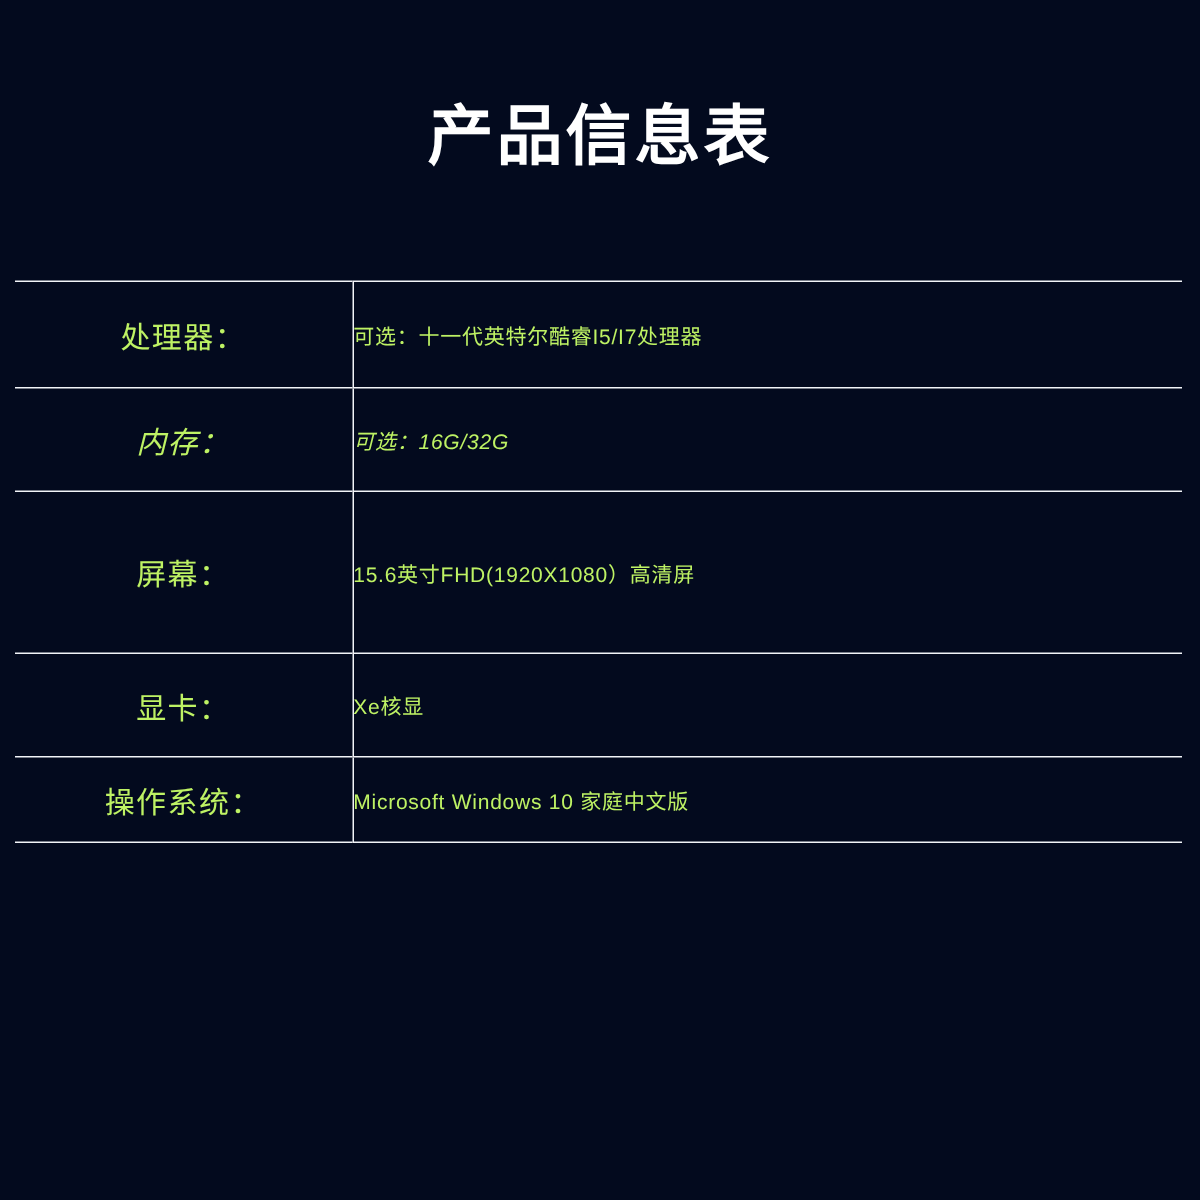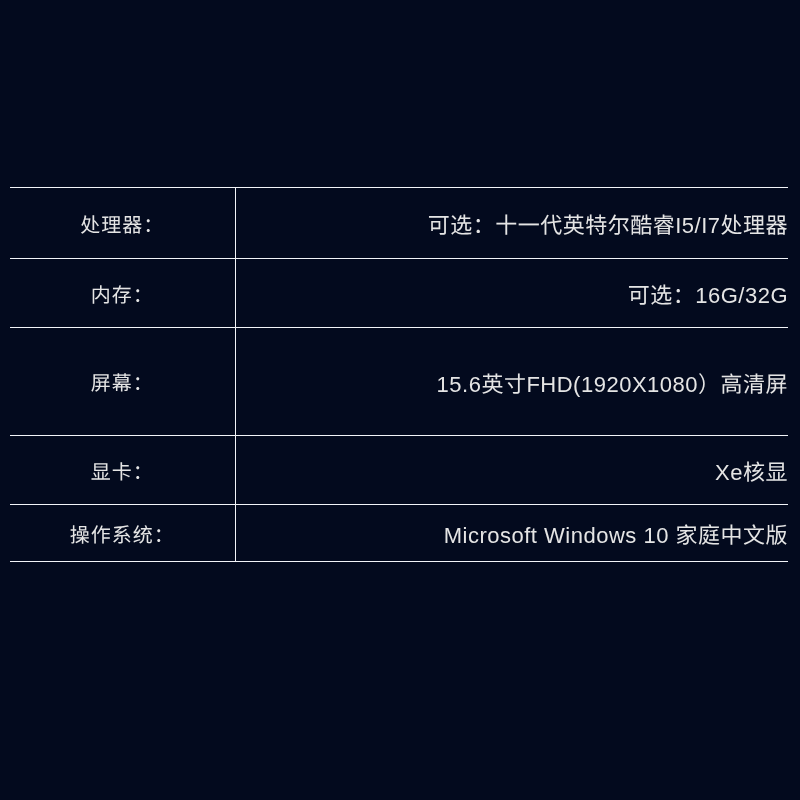--- a/index.html
+++ b/index.html
@@ -45,51 +45,52 @@
   }
   .spec-table tr {
     border-top: 1.4px solid #f2f4f8;
   }
   .spec-table tr:last-child {
     border-bottom: 1.4px solid #f2f4f8;
   }
   .spec-table td {
     padding: 0;
     vertical-align: middle;
-    color: #e5e5e5;
+    color: #bef264;
   }
   .cell-label {
     width: 225px;
     text-align: center;
     font-size: 20px;
     letter-spacing: 1px;
     border-right: 1.4px solid #f2f4f8;
     padding: 0 6px;
     box-sizing: border-box;
   }
   .cell-value {
-    text-align: right;
-    font-size: 22px;
+    text-align: left;
+    font-size: 14px;
     letter-spacing: 0.5px;
     padding-left: 22px;
     box-sizing: border-box;
   }
   .r-h1 { height: 71px; }
-  .r-h2 { height: 69px; }
+  .r-h2 { height: 69px; font-style: italic; }
   .r-h3 { height: 74px; }
   .r-h4 { height: 108px; }
   .r-h5 { height: 69px; }
   .r-h6 { height: 57px; }
   .r-h7 { height: 71px; }
 </style>
 </head>
 <body>
 
 <div class="page">
 
+  <div class="page-title">产品信息表</div>
 
   <table class="spec-table">
     <tbody>
       <tr class="r-h1">
         <td class="cell-label">处理器：</td>
         <td class="cell-value">可选：十一代英特尔酷睿I5/I7处理器</td>
       </tr>
       <tr class="r-h2">
         <td class="cell-label">内存：</td>
         <td class="cell-value">可选：16G/32G</td>

